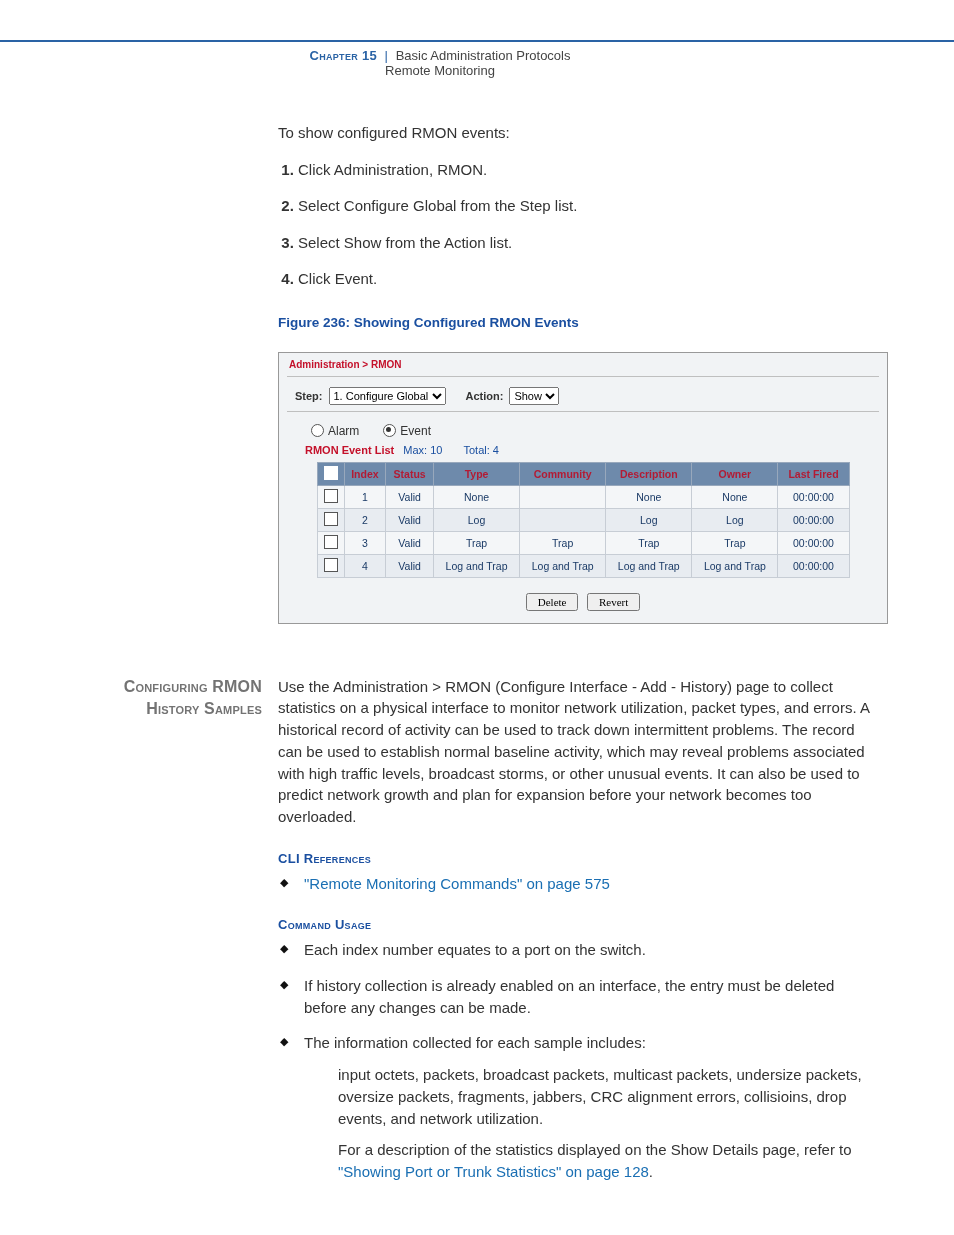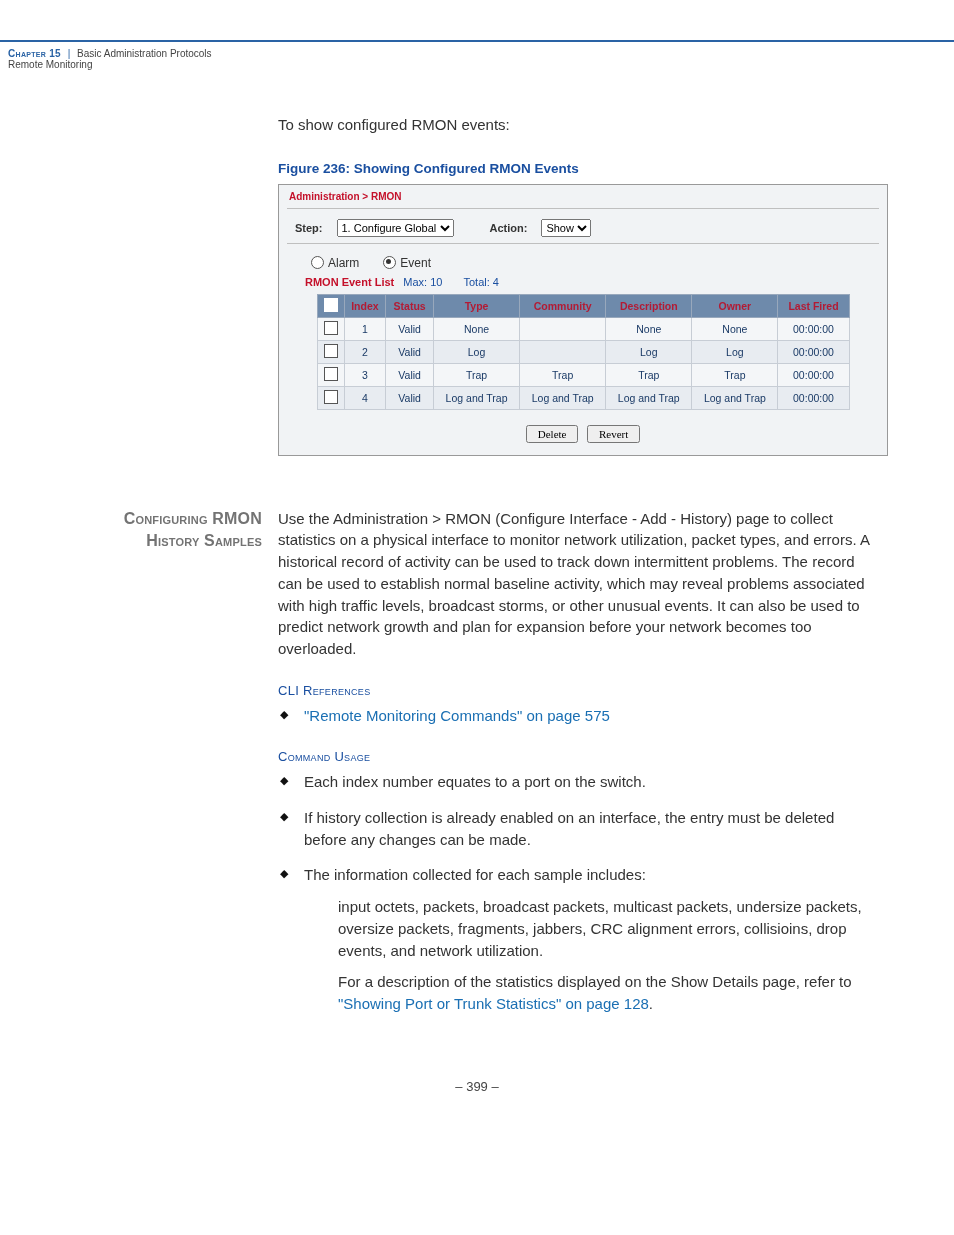--- a/index.html
+++ b/index.html
@@ -8,22 +8,22 @@
     font-family: Verdana, Geneva, sans-serif;
     color: #333;
     width: 954px;
     background: #fff;
   }
   .top-rule {
     border-top: 2px solid #2a63a5;
     margin-top: 40px;
   }
   .running-head {
-    text-align: left;
-    font-size: 10px;
+    text-align: center;
+    font-size: 13px;
     color: #444;
     padding: 6px 82px 4px 8px;
   }
   .running-head .chap {
     color: #2a63a5;
     font-weight: bold;
     font-variant: small-caps;
     letter-spacing: .3px;
   }
   .running-head .pipe { color: #2a63a5; padding: 0 4px; }
@@ -44,21 +44,21 @@
   ol.steps li {
     margin-bottom: 14px;
   }
   ol.steps li::marker {
     font-weight: bold;
   }
   .figcap {
     color: #1a4fa0;
     font-weight: bold;
     font-size: 13.5px;
-    margin: 24px 0 8px 0;
+    margin: 24px 0 22px 0;
   }
 
   
   .ui-box {
     border: 1px solid #999;
     background: #f1f3f5;
     padding: 6px 8px 12px;
     width: 592px;
     font-family: Tahoma, Geneva, sans-serif;
   }
@@ -71,21 +71,21 @@
   }
   .ui-divider {
     border-top: 1px solid #bfbfbf;
     margin: 4px 0 8px;
   }
   .ui-row {
     font-size: 11px;
     color: #333;
     display: flex;
     align-items: center;
-    gap: 14px;
+    gap: 6px;
     padding: 2px 8px;
   }
   .ui-row label { font-weight: bold; }
   .ui-row select {
     font-size: 11px;
     font-family: Tahoma, sans-serif;
     height: 18px;
   }
   .radio-row {
     padding: 4px 20px 4px 24px;
@@ -151,21 +151,21 @@
     font-variant: small-caps;
     letter-spacing:.2px;
   }
   .sect2 .body {
     flex:1;
     font-size:15px;
     line-height:1.45;
   }
   .subhead {
     color:#1a4fa0;
-    font-weight:normal;
+    font-weight:bold;
     font-size:13px;
     font-variant: small-caps;
     letter-spacing:.3px;
     margin-top:22px;
   }
   ul.dia{ list-style:none; padding:0; margin:4px 0 0;}
   ul.dia > li{
     position:relative;
     padding-left:26px;
     margin-bottom:14px;
@@ -195,20 +195,26 @@
 <div class="top-rule"></div>
 <div class="running-head">
   <span class="chap">Chapter 15</span>
   <span class="pipe">|</span>
   <span>Basic Administration Protocols</span><br>
   <span>Remote Monitoring</span>
 </div>
 
 <div class="content">
   <div class="intro">To show configured RMON events:</div>
+  <ol class="steps">
+    <li>Click Administration, RMON.</li>
+    <li>Select Configure Global from the Step list.</li>
+    <li>Select Show from the Action list.</li>
+    <li>Click Event.</li>
+  </ol>
 
   <div class="figcap">Figure 236:  Showing Configured RMON Events</div>
 
   <div class="ui-box">
     <div class="ui-title">Administration &gt; RMON</div>
     <div class="ui-divider"></div>
 
     <div class="ui-row">
       <label>Step:</label>
       <select>

